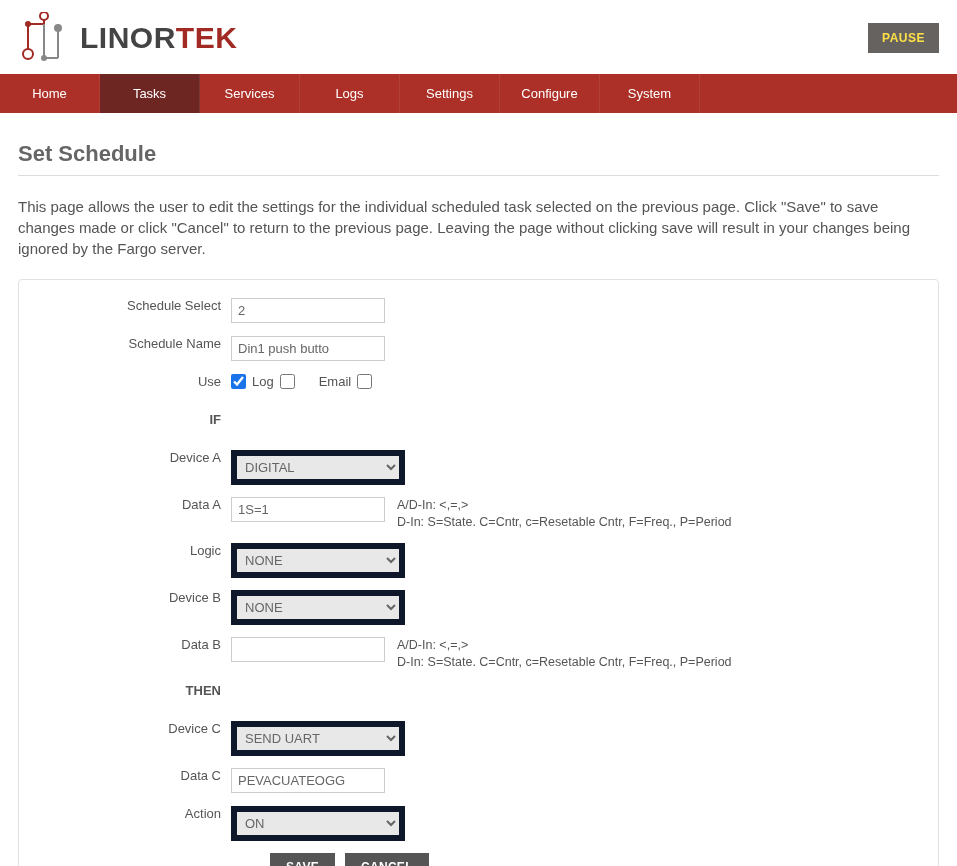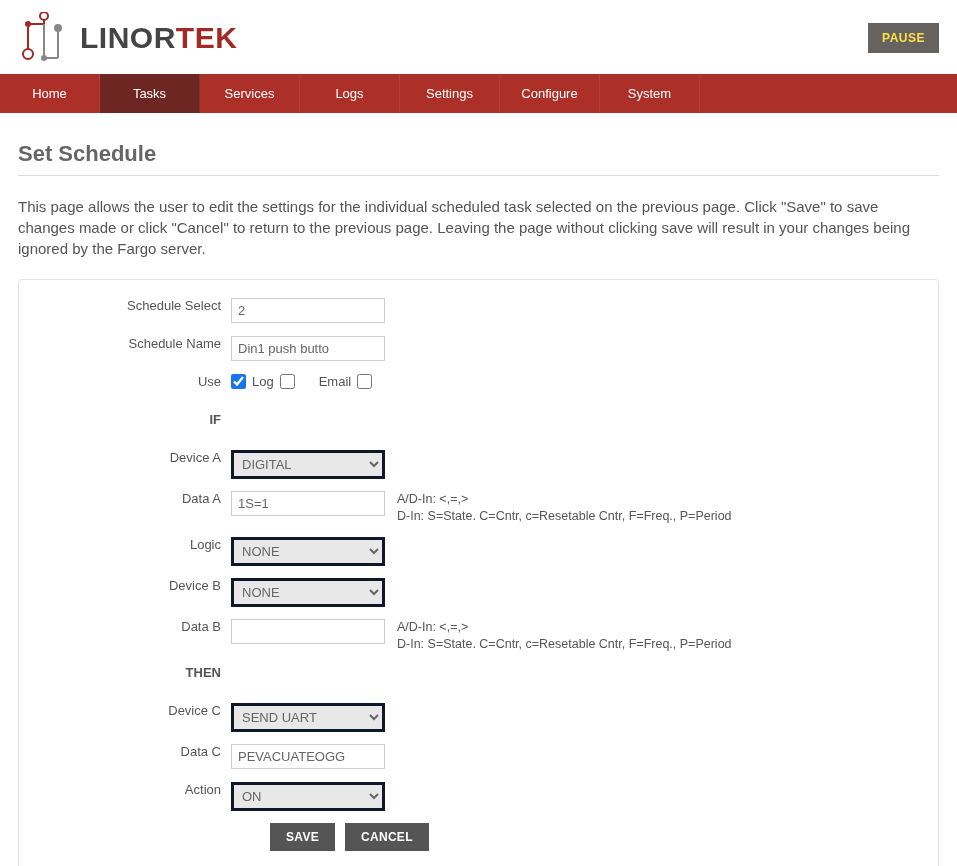--- a/index.html
+++ b/index.html
@@ -108,23 +108,23 @@
   }
   input[type="text"] {
     width: 154px;
     padding: 4px 6px;
     border: 1px solid #ccc;
     font-size: 13px;
     color: #666;
     background: #fff;
   }
   select {
-    width: 154px;
+    width: 174px;
     padding: 3px 4px;
-    border: 3px solid #0f172a;
+    border: 6px solid #0f172a;
     font-size: 13px;
     color: #666;
     background: #e8e8e8;
   }
   .chk-group {
     display: flex;
     align-items: center;
     gap: 6px;
   }
   .chk-group label { font-size: 13px; color: #555; }

